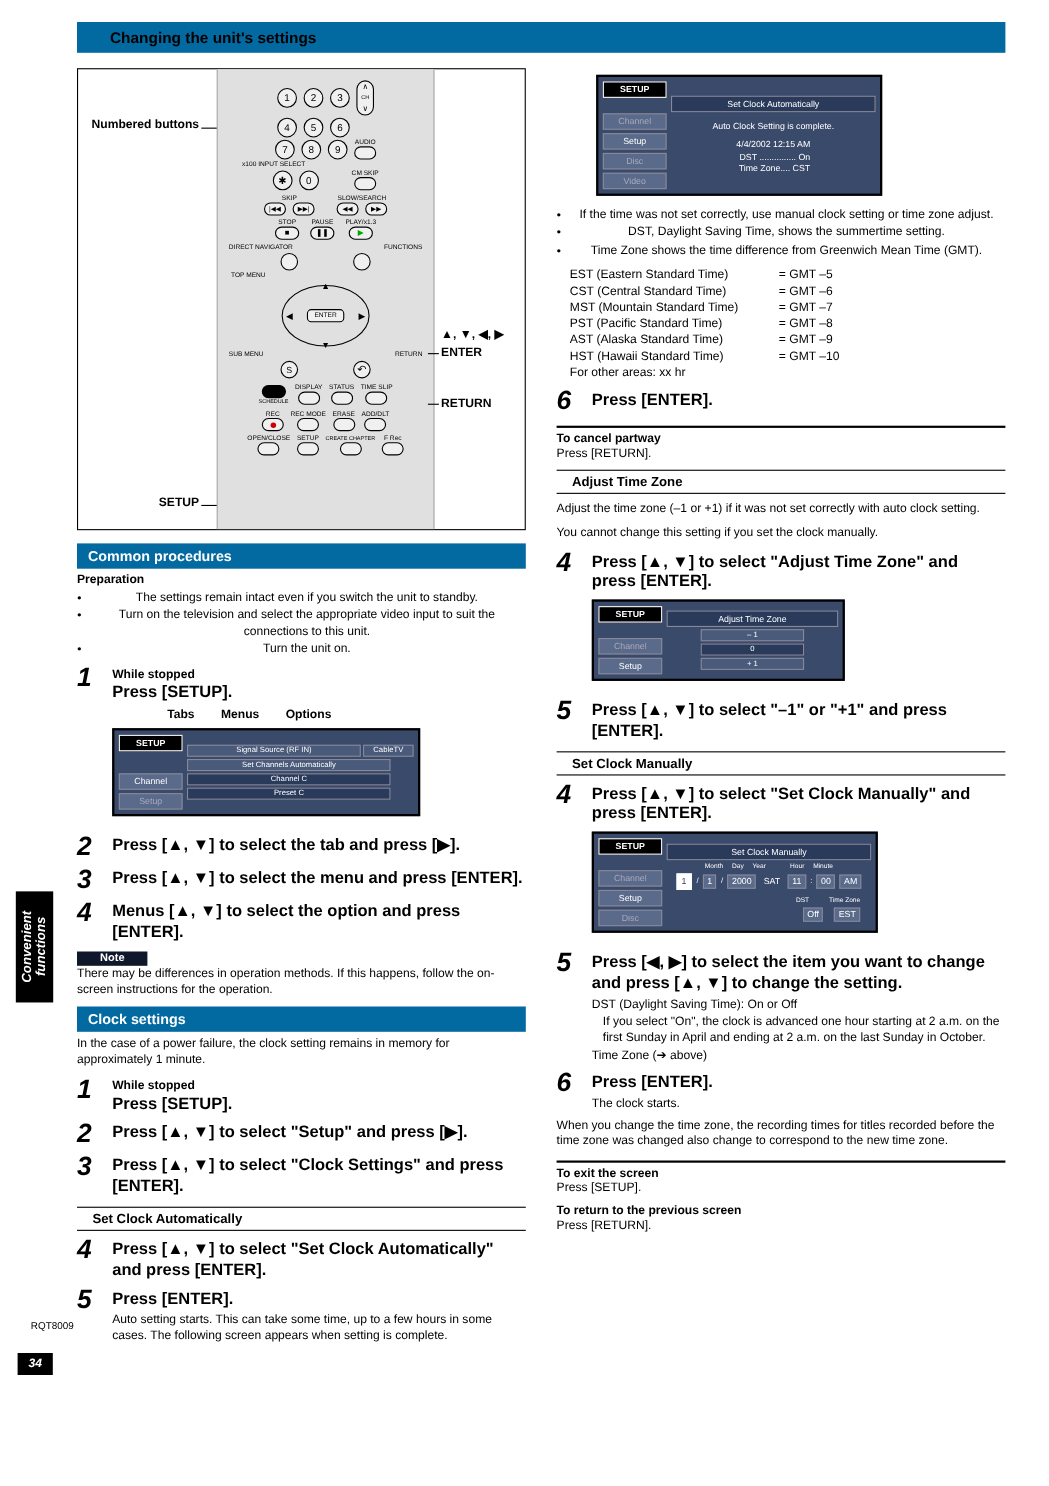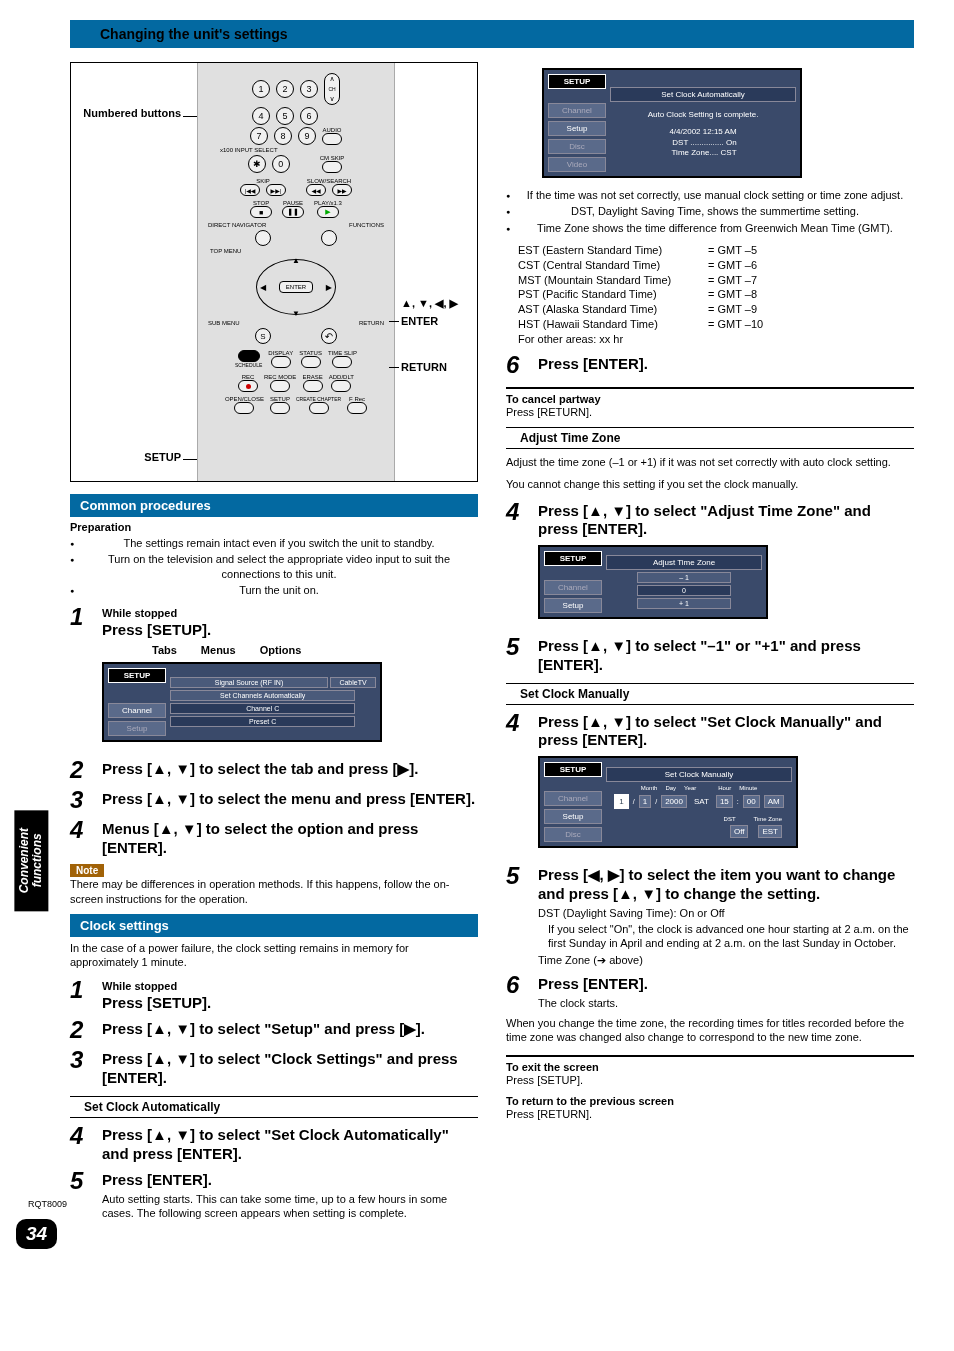--- a/index.html
+++ b/index.html
@@ -38,23 +38,22 @@
     line-height: 1.1;
   }
   .page-num {
     position: absolute;
     left: 16px;
     bottom: 18px;
     background: #000;
     color: #fff;
     font-weight: bold;
     font-style: italic;
-    font-size: 19px;
+    font-size: 11px;
     padding: 4px 10px;
-    border-radius: 10px;
   }
   .rqt {
     position: absolute;
     left: 28px;
     bottom: 58px;
     font-size: 9px;
   }
   .remote {
     border: 1px solid #000;
     position: relative;
@@ -129,22 +128,22 @@
   .bullets li { position: relative; padding-left: 10px; font-size: 11px; line-height: 1.3; margin-bottom: 2px; }
   .bullets li::before { content: "●"; position: absolute; left: 0; font-size: 7px; top: 3px; }
   .step { display: flex; gap: 10px; margin-bottom: 6px; align-items: flex-start; }
   .step-num { font-weight: bold; font-size: 24px; font-style: italic; line-height: 1; min-width: 22px; }
   .step-body { flex: 1; padding-top: 2px; }
   .step-body .minor { font-weight: bold; font-size: 11px; margin-bottom: 2px; }
   .step-body .major { font-weight: bold; font-size: 15px; line-height: 1.25; }
   .step-body .desc { font-size: 11px; line-height: 1.3; margin-top: 2px; }
   .step-body .desc-indent { margin-left: 10px; }
   .note-box {
-    display: inline-block; background: #a16207; color: #fff;
-    font-size: 10px; padding: 1px 6px; font-weight: bold; margin-top: 0;
+    display: inline-block; background: #0f172a; color: #fff;
+    font-size: 10px; padding: 1px 21px; font-weight: bold; margin-top: 0;
   }
   .note-text { font-size: 11px; line-height: 1.3; margin-bottom: 8px; }
   .sub-bar {
     border-top: 1px solid #000; border-bottom: 1px solid #000;
     padding: 3px 14px; font-weight: bold; font-size: 12px;
     margin: 8px 0 6px 0;
   }
   .osd {
     border: 2px solid #000; background: #3a4a6a; color: #fff;
     width: 260px; margin: 6px 0 10px 26px; padding: 4px;
@@ -572,21 +571,21 @@
             <span style="margin-left:14px;">Hour</span>
             <span>Minute</span>
           </div>
           <div class="osd-labels-row" style="align-items:center;">
             <span class="osd-field" style="background:#fff;color:#345;border:2px solid #fff;">1</span>
             <span>/</span>
             <span class="osd-field">1</span>
             <span>/</span>
             <span class="osd-field">2000</span>
             <span class="osd-field" style="background:transparent;border:none;">SAT</span>
-            <span class="osd-field">15</span>
+            <span class="osd-field">11</span>
             <span>:</span>
             <span class="osd-field">00</span>
             <span class="osd-field">AM</span>
           </div>
           <div class="osd-labels-row" style="gap:18px;font-size:6px;margin-top:4px;align-self:flex-end;margin-right:10px;">
             <span>DST</span>
                 <span>Time Zone</span>
           </div>
           <div class="osd-labels-row" style="gap:10px;align-self:flex-end;margin-right:10px;">
             <span class="osd-field">Off</span>

